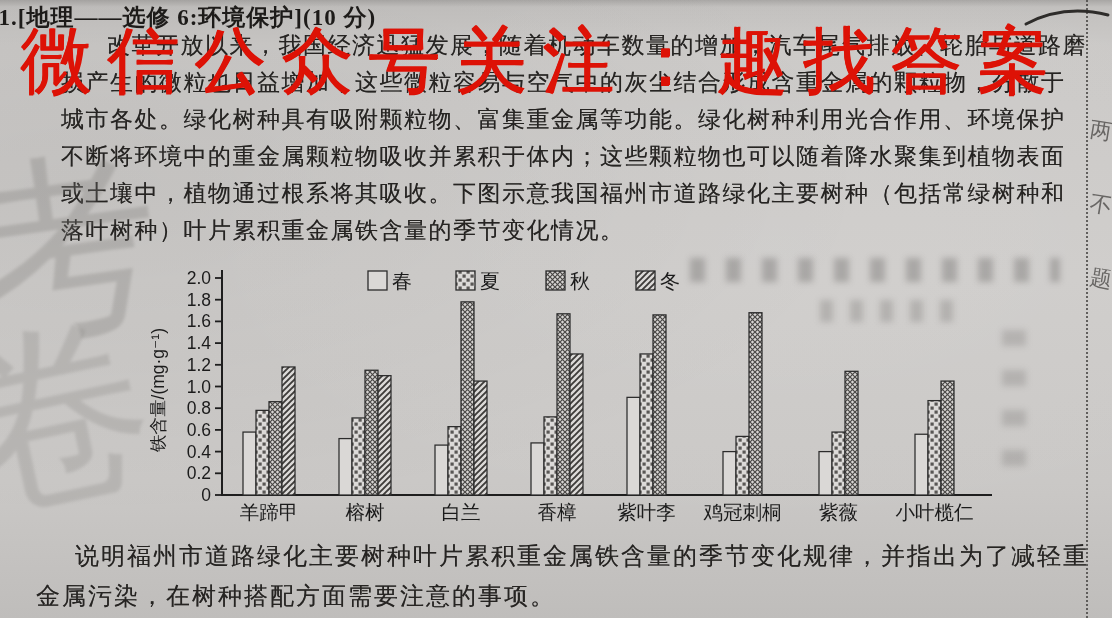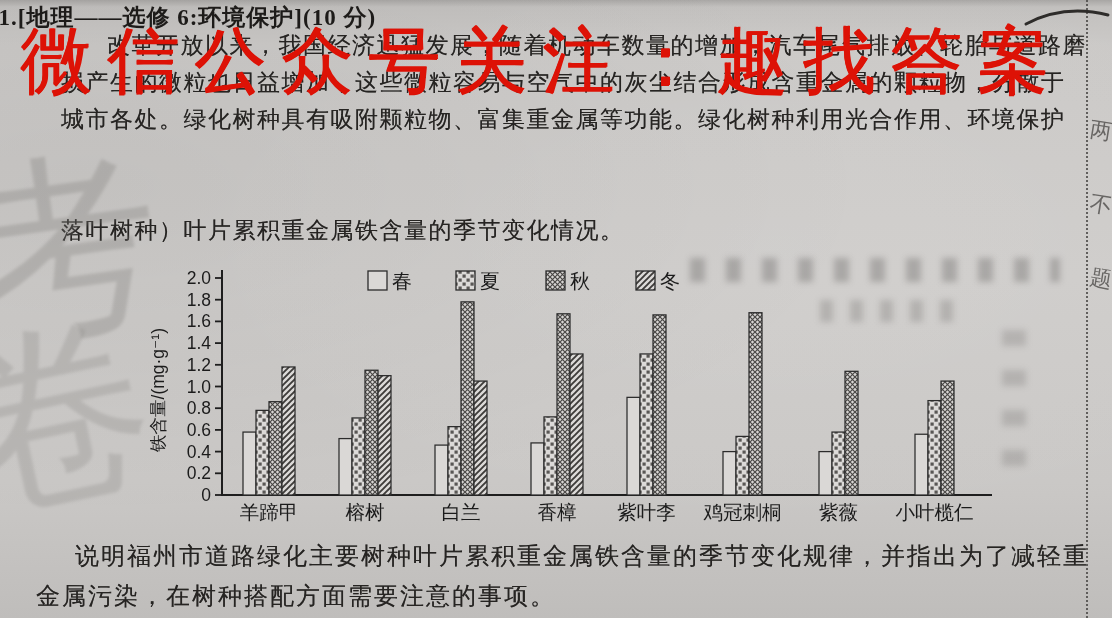--- a/index.html
+++ b/index.html
@@ -85,20 +85,22 @@
 <div id="page">
 
   <div id="brush-1" class="brush">考</div>
   <div id="brush-2" class="brush">卷</div>
 
   <div id="title-line">31.[地理——选修 6:环境保护](10 分)</div>
 
   <div class="line" style="top:30px;text-indent:46px;">改革开放以来，我国经济迅猛发展，随着机动车数量的增加，汽车尾气排放、轮胎与道路磨</div>
   <div class="line" style="top:67px;">损产生的微粒也日益增加，这些微粒容易与空气中的灰尘结合形成含重金属的颗粒物，分散于</div>
   <div class="line" style="top:104px;">城市各处。绿化树种具有吸附颗粒物、富集重金属等功能。绿化树种利用光合作用、环境保护</div>
+  <div class="line" style="top:141px;">不断将环境中的重金属颗粒物吸收并累积于体内；这些颗粒物也可以随着降水聚集到植物表面</div>
+  <div class="line" style="top:178px;">或土壤中，植物通过根系将其吸收。下图示意我国福州市道路绿化主要树种（包括常绿树种和</div>
   <div class="line" style="top:215px;">落叶树种）叶片累积重金属铁含量的季节变化情况。</div>
 
   <div id="red-watermark">微信公众号关注：趣找答案</div>
 
   <div id="chart-wrap"><svg width="880" height="260" viewBox="0 0 880 260">
         <defs>
           <pattern id="p-checker" width="8" height="8" patternUnits="userSpaceOnUse">
             <rect x="0" y="0" width="8" height="8" fill="#dcdad8"></rect>
             <rect x="0.5" y="0.5" width="3.2" height="3.2" fill="#595755"></rect>
             <rect x="4.5" y="4.5" width="3.2" height="3.2" fill="#595755"></rect>

